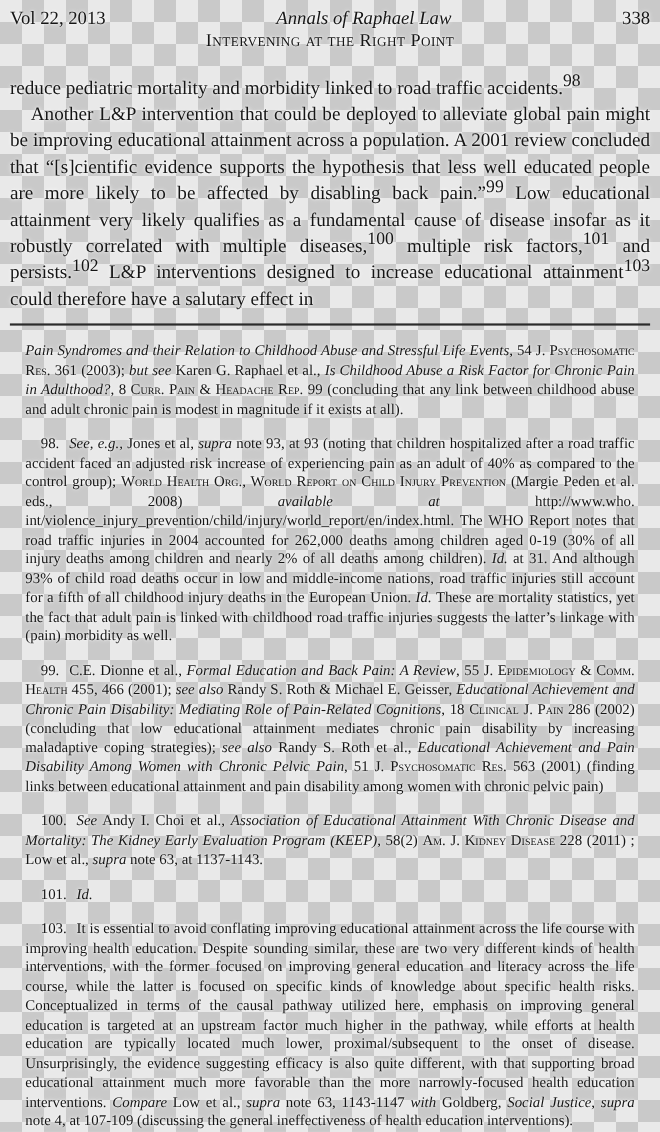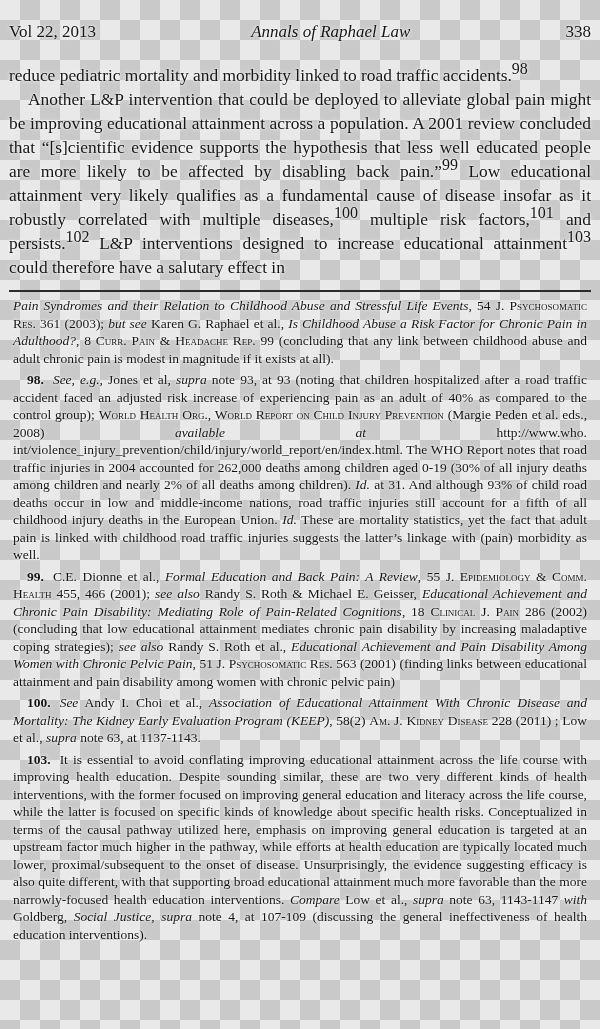--- a/index.html
+++ b/index.html
@@ -8,21 +8,21 @@
     background-color: #e9e9e9;
     background-image:
       linear-gradient(45deg, #c9c9c9 25%, transparent 25%, transparent 75%, #c9c9c9 75%),
       linear-gradient(45deg, #c9c9c9 25%, transparent 25%, transparent 75%, #c9c9c9 75%);
     background-size: 40px 40px;
     background-position: 0 0, 20px 20px;
     font-family: "Liberation Serif", "DejaVu Serif", serif;
     color: #151515;
   }
   .page {
-    padding: 22px 9px 0 9px;
+    padding: 7px 9px 0 9px;
     text-shadow: 0 0 2px rgba(255,255,255,.95), 0 0 5px rgba(255,255,255,.75);
   }
   .running-head {
     display: flex; justify-content: space-between; align-items: baseline;
     font-size: 17px; line-height: 20px;
   }
   .running-head .journal { font-style: italic; }
   .article-title {
     text-align: center;
     font-variant: small-caps;
@@ -40,48 +40,50 @@
   .fn-rule {
     border: 0; border-top: 2px solid #2b2b2b;
     margin: 11px 0 0 0;
   }
   .footnotes {
     margin-top: 5px;
     font-size: 13.5px; line-height: 17.5px;
     text-align: justify;
     overflow-wrap: break-word;
   }
-  .fn { margin: 4px; }
+  .fn { margin: 14px; }
   .fn.numbered { text-indent: 14px; }
-  .fn-num { padding-right: 9px; font-weight: bold; }
+  .fn-num { padding-right: 9px; }
   .it { font-style: italic; }
   .sc { font-variant: small-caps; }
 </style>
 </head>
 <body>
 
 <div class="page">
 
   <div class="running-head">
     <span>Vol 22, 2013</span>
     <span class="journal">Annals of Raphael Law</span>
     <span>338</span>
   </div>
 
+  <div class="article-title">Intervening at the Right Point</div>
 
   <div class="body-text">
     <p class="para"><span>reduce pediatric mortality and morbidity linked to road traffic accidents.</span><sup>98</sup></p>
     <p class="para indent"><span>Another L&amp;P intervention that could be deployed to alleviate global pain might be improving educational attainment across a population.  A 2001 review concluded that “[s]cientific evidence supports the hypothesis that less well educated people are more likely to be affected by disabling back pain.”</span><sup>99</sup><span>  Low educational attainment very likely qualifies as a fundamental cause of disease insofar as it robustly correlated with multiple diseases,</span><sup>100</sup><span> multiple risk factors,</span><sup>101</sup><span> and persists.</span><sup>102</sup><span>  L&amp;P interventions designed to increase educational attainment</span><sup>103</sup><span> could therefore have a salutary effect in</span></p>
   </div>
 
   <hr class="fn-rule">
 
   <div class="footnotes">
     <p class="fn carry"><span class="it">Pain Syndromes and their Relation to Childhood Abuse and Stressful Life Events</span><span>, 54 </span><span class="sc">J. Psychosomatic Res.</span><span> 361 (2003); </span><span class="it">but see</span><span> Karen G. Raphael et al., </span><span class="it">Is Childhood Abuse a Risk Factor for Chronic Pain in Adulthood?</span><span>, 8 </span><span class="sc">Curr. Pain &amp; Headache Rep.</span><span> 99 (concluding that any link between childhood abuse and adult chronic pain is modest in magnitude if it exists at all).</span></p>
     <div>
         <p class="fn numbered"><span class="fn-num">98.</span><span class="it">See, e.g.,</span><span> Jones et al, </span><span class="it">supra</span><span> note 93, at 93 (noting that children hospitalized after a road traffic accident faced an adjusted risk increase of experiencing pain as an adult of 40% as compared to the control group); </span><span class="sc">World Health Org., World Report on Child Injury Prevention</span><span> (Margie Peden et al. eds., 2008) </span><span class="it">available at</span><span> http://www.who. int/violence_injury_prevention/child/injury/world_report/en/index.html.  The WHO Report notes that road traffic injuries in 2004 accounted for 262,000 deaths among children aged 0-19 (30% of all injury deaths among children and nearly 2% of all deaths among children). </span><span class="it">Id.</span><span> at 31.  And although 93% of child road deaths occur in low and middle-income nations, road traffic injuries still account for a fifth of all childhood injury deaths in the European Union.  </span><span class="it">Id.</span><span>  These are mortality statistics, yet the fact that adult pain is linked with childhood road traffic injuries suggests the latter’s linkage with (pain) morbidity as well.</span></p>
         <p class="fn numbered"><span class="fn-num">99.</span><span>C.E. Dionne et al., </span><span class="it">Formal Education and Back Pain: A Review</span><span>, 55 </span><span class="sc">J. Epidemiology &amp; Comm. Health</span><span> 455, 466 (2001); </span><span class="it">see also</span><span> Randy S. Roth &amp; Michael E. Geisser, </span><span class="it">Educational Achievement and Chronic Pain Disability: Mediating Role of Pain-Related Cognitions</span><span>, 18 </span><span class="sc">Clinical J. Pain</span><span> 286 (2002) (concluding that low educational attainment mediates chronic pain disability by increasing maladaptive coping strategies); </span><span class="it">see also</span><span> Randy S. Roth et al., </span><span class="it">Educational Achievement and Pain Disability Among Women with Chronic Pelvic Pain</span><span>, 51 </span><span class="sc">J. Psychosomatic Res.</span><span> 563 (2001) (finding links between educational attainment and pain disability among women with chronic pelvic pain)</span></p>
         <p class="fn numbered"><span class="fn-num">100.</span><span class="it">See</span><span> Andy I. Choi et al., </span><span class="it">Association of Educational Attainment With Chronic Disease and Mortality: The Kidney Early Evaluation Program (KEEP)</span><span>, 58(2) </span><span class="sc">Am. J. Kidney Disease</span><span> 228 (2011) ; Low et al., </span><span class="it">supra</span><span> note 63, at 1137-1143.</span></p>
+        <p class="fn numbered"><span class="fn-num">101.</span><span class="it">Id.</span></p>
         <p class="fn numbered"><span class="fn-num">103.</span><span>It is essential to avoid conflating improving educational attainment across the life course with improving health education.  Despite sounding similar, these are two very different kinds of health interventions, with the former focused on improving general education and literacy across the life course, while the latter is focused on specific kinds of knowledge about specific health risks.  Conceptualized in terms of the causal pathway utilized here, emphasis on improving general education is targeted at an upstream factor much higher in the pathway, while efforts at health education are typically located much lower, proximal/subsequent to the onset of disease.  Unsurprisingly, the evidence suggesting efficacy is also quite different, with that supporting broad educational attainment much more favorable than the more narrowly-focused health education interventions.  </span><span class="it">Compare</span><span> Low et al., </span><span class="it">supra</span><span> note 63, 1143-1147 </span><span class="it">with</span><span> Goldberg, </span><span class="it">Social Justice</span><span>, </span><span class="it">supra</span><span> note 4, at 107-109 (discussing the general ineffectiveness of health education interventions).</span></p>
       </div>
   </div>
 
 </div>
 
 </body></html>

